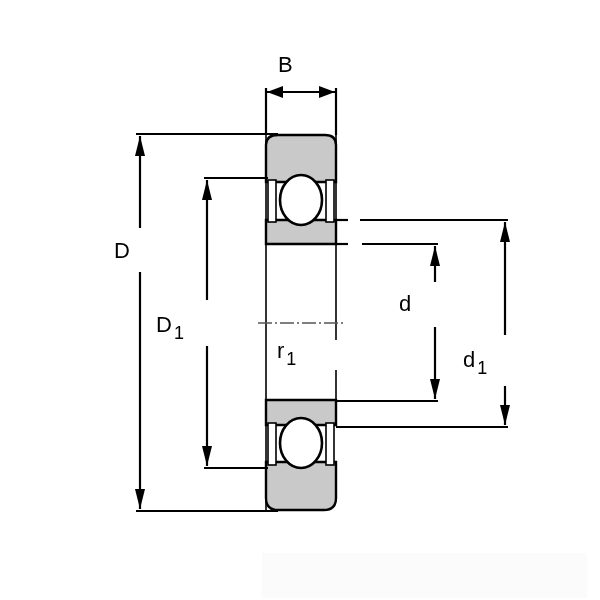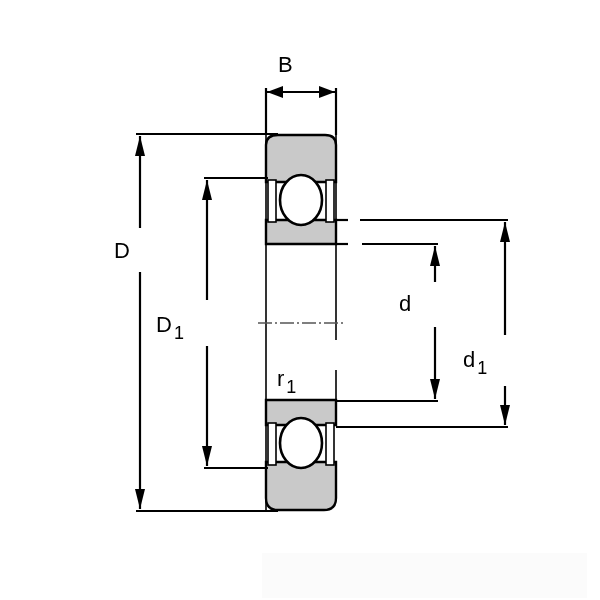--- a/index.html
+++ b/index.html
@@ -98,17 +98,17 @@
 </div>
 <div class="lbl" style="left:156px; top:314px;">
   <span>D</span><sub>1</sub>
 </div>
 <div class="lbl" style="left:399px; top:293px;">
   <span>d</span>
 </div>
 <div class="lbl" style="left:463px; top:349px;">
   <span>d</span><sub>1</sub>
 </div>
-<div class="lbl" style="left:277px; top:368px;">
+<div class="lbl" style="left:277px; top:340px;">
   <span>r</span><sub>1</sub>
 </div>
 
 <div class="wm"></div>
 
 </body></html>

